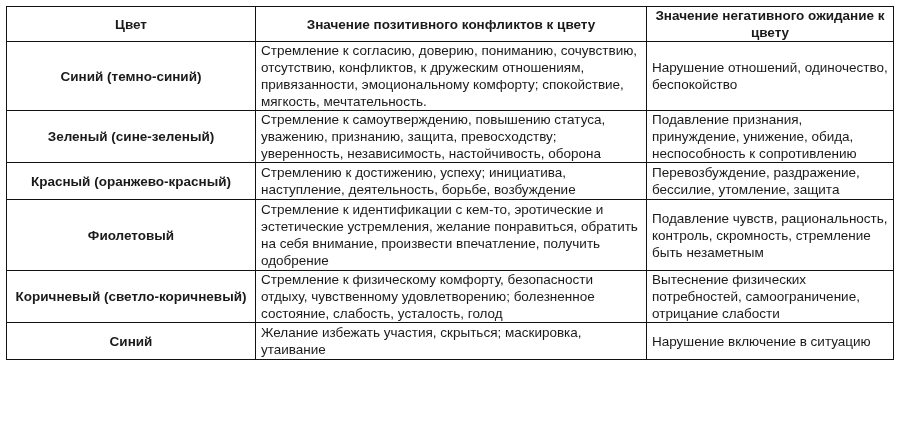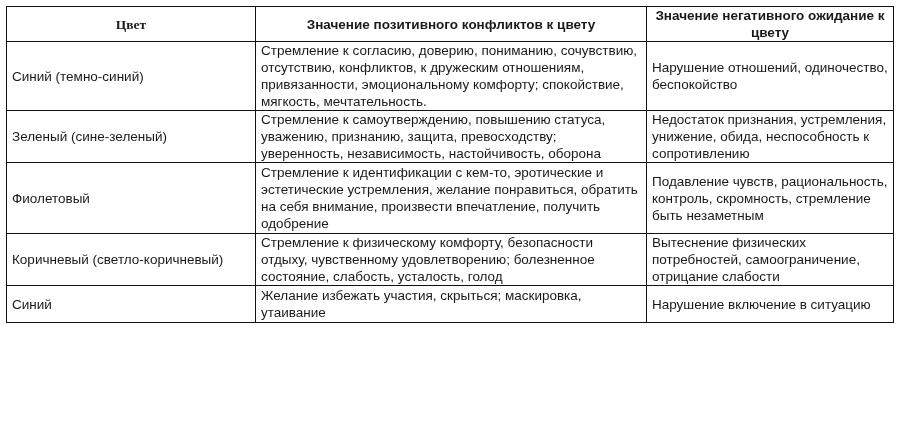--- a/index.html
+++ b/index.html
@@ -12,22 +12,22 @@
     font-size: 13.5px;
     color: #1a1a1a;
     line-height: 17px;
   }
   .tbl th, .tbl td {
     border: 1.5px solid #111;
     padding: 0 5px;
     vertical-align: middle;
   }
   .tbl th { font-weight: bold; text-align: center; font-size: 13.5px; height: 33px; }
-  .tbl td.color { font-weight: normal; }
-  .c1 { width: 238px; font-family: Liberation Serif, serif; }
+  .tbl td.color { font-weight: bold; text-align: center; }
+  .c1 { width: 238px; }
   .c2 { width: 380px; }
   .c3 { width: 236px; }
   .r0 td { height: 67px; margin-top: 14px; }
   .r1 td { height: 49px; }
   .r2 td { height: 36px; }
   .r3 td { height: 51px; }
   .r4 td { height: 70px; }
   .r5 td { height: 51px; }
   .r6 td { height: 33px; }
   .r7 td { height: 36px; }
@@ -45,21 +45,26 @@
   </thead>
   <tbody>
     <tr class="r0">
       <td class="color">Синий (темно-синий)</td>
       <td>Стремление к согласию, доверию, пониманию, сочувствию, отсутствию, конфликтов, к дружеским отношениям, привязанности, эмоциональному комфорту; спокойствие, мягкость, мечтательность.</td>
       <td>Нарушение отношений, одиночество, беспокойство</td>
     </tr>
     <tr class="r1">
       <td class="color">Зеленый (сине-зеленый)</td>
       <td>Стремление к самоутверждению, повышению статуса, уважению, признанию, защита, превосходству; уверенность, независимость, настойчивость, оборона</td>
-      <td>Недостаток признания, устремления, унижение, обида, неспособность к сопротивлению</td>
+      <td>Подавление признания, принуждение, унижение, обида, неспособность к сопротивлению</td>
+    </tr>
+    <tr class="r2">
+      <td class="color">Красный (оранжево-красный)</td>
+      <td>Стремлению к достижению, успеху; инициатива, наступление, деятельность, борьбе, возбуждение</td>
+      <td>Перевозбуждение, раздражение, бессилие, утомление, защита</td>
     </tr>
     <tr class="r4">
       <td class="color">Фиолетовый</td>
       <td>Стремление к идентификации с кем-то, эротические и эстетические устремления, желание понравиться, обратить на себя внимание, произвести впечатление, получить одобрение</td>
       <td>Подавление чувств, рациональность, контроль, скромность, стремление быть незаметным</td>
     </tr>
     <tr class="r5">
       <td class="color">Коричневый (светло-коричневый)</td>
       <td>Стремление к физическому комфорту, безопасности отдыху, чувственному удовлетворению; болезненное состояние, слабость, усталость, голод</td>
       <td>Вытеснение физических потребностей, самоограничение, отрицание слабости</td>

